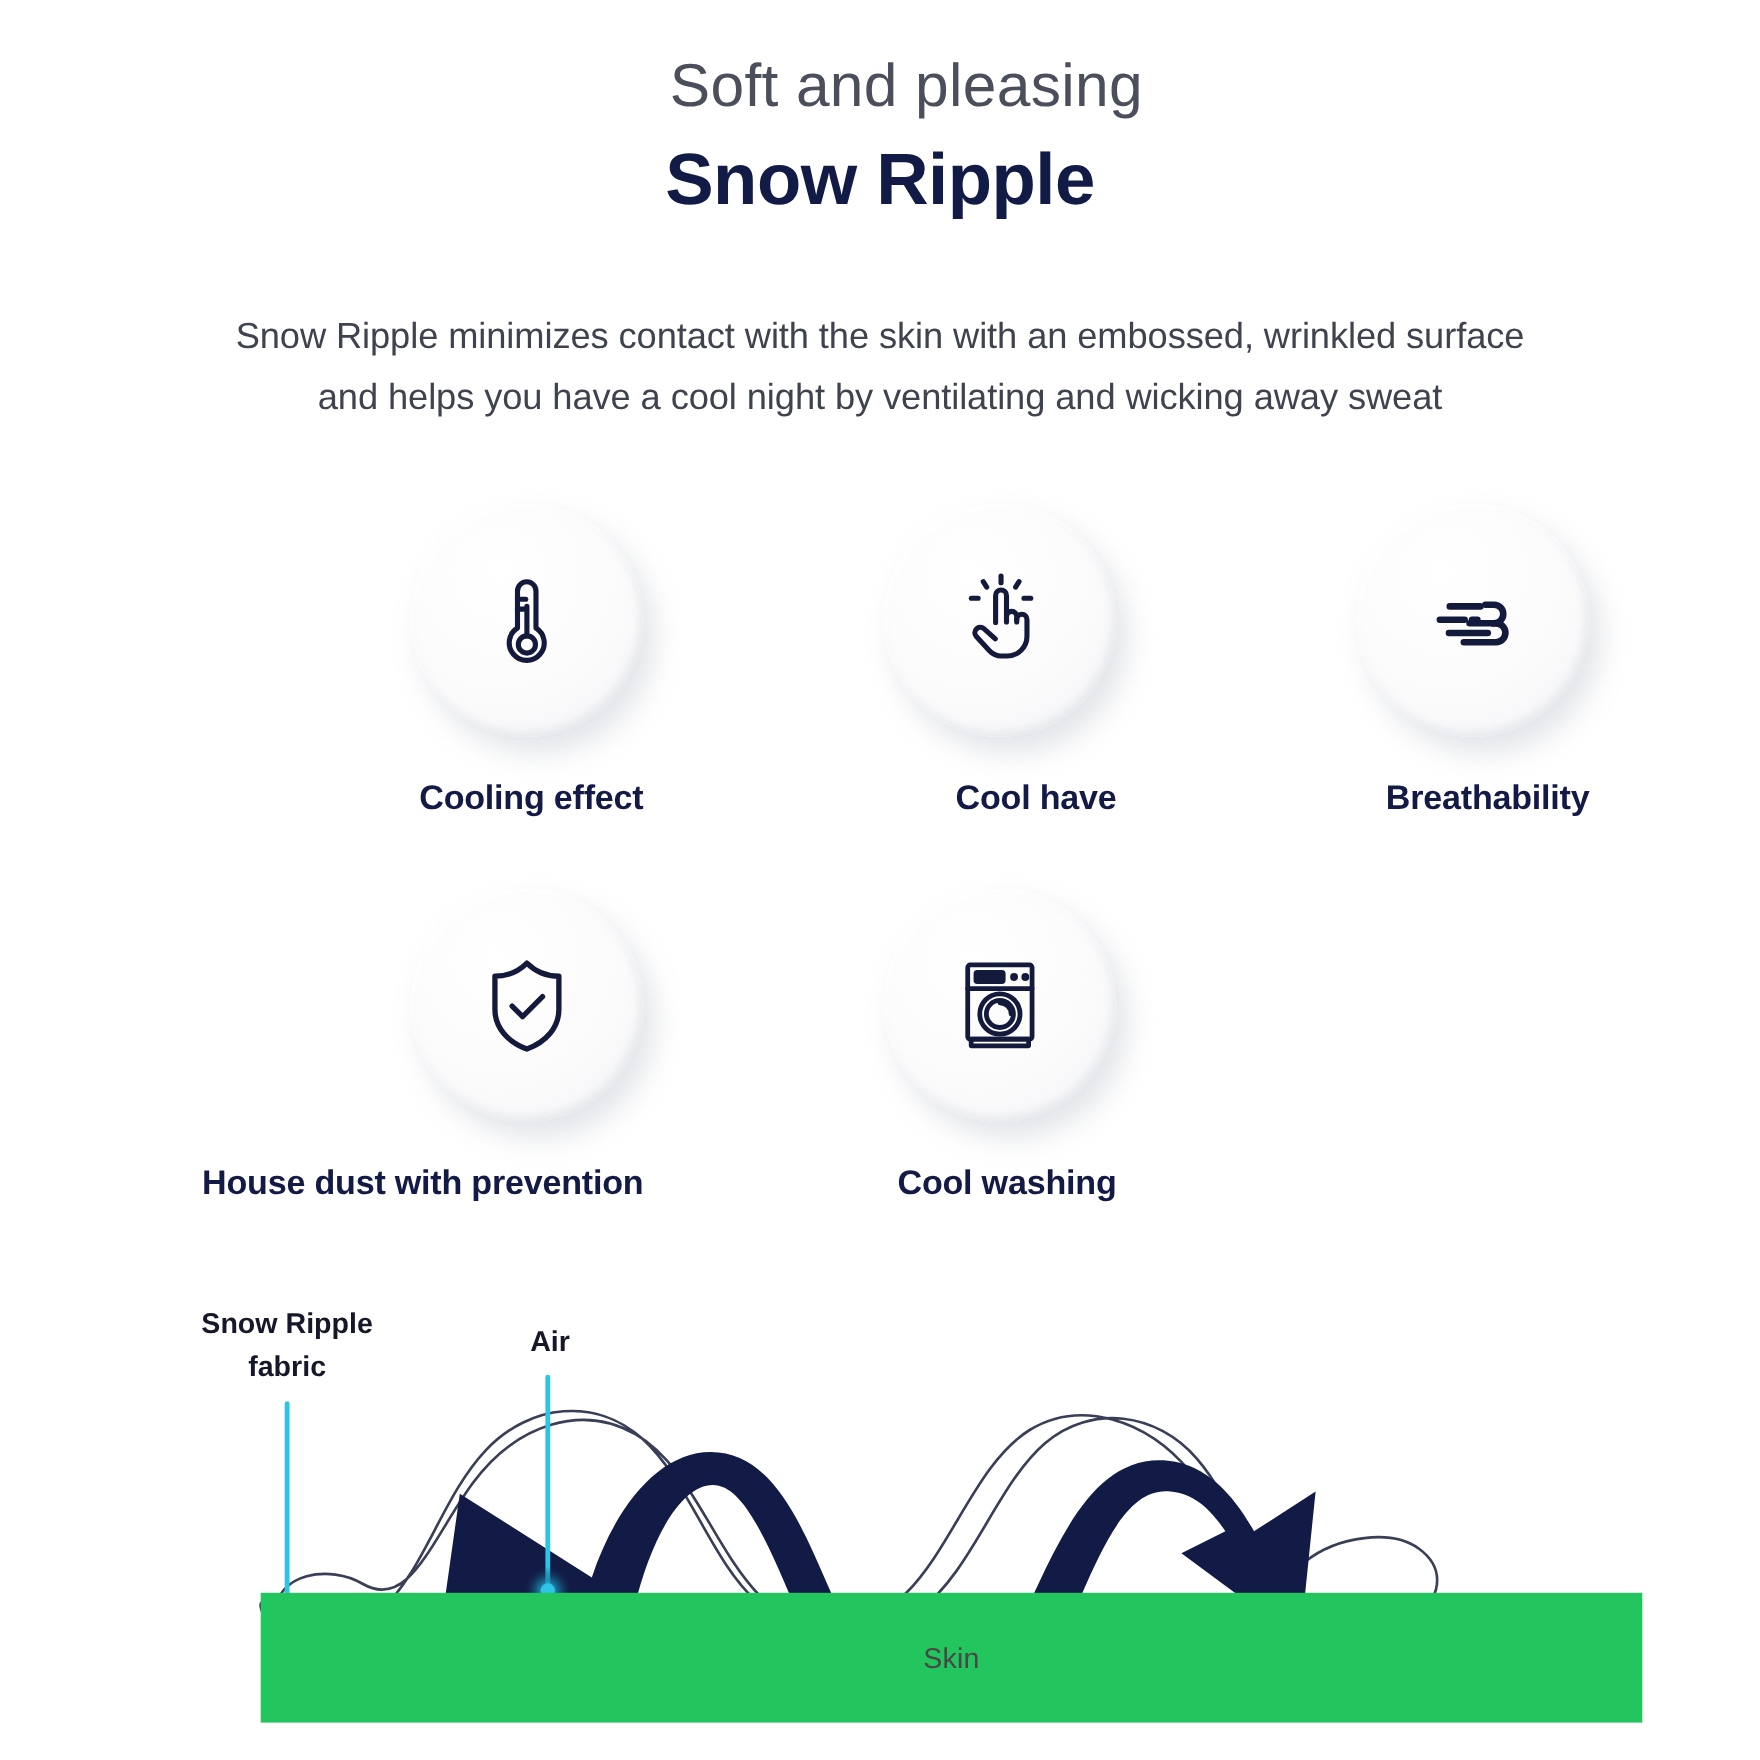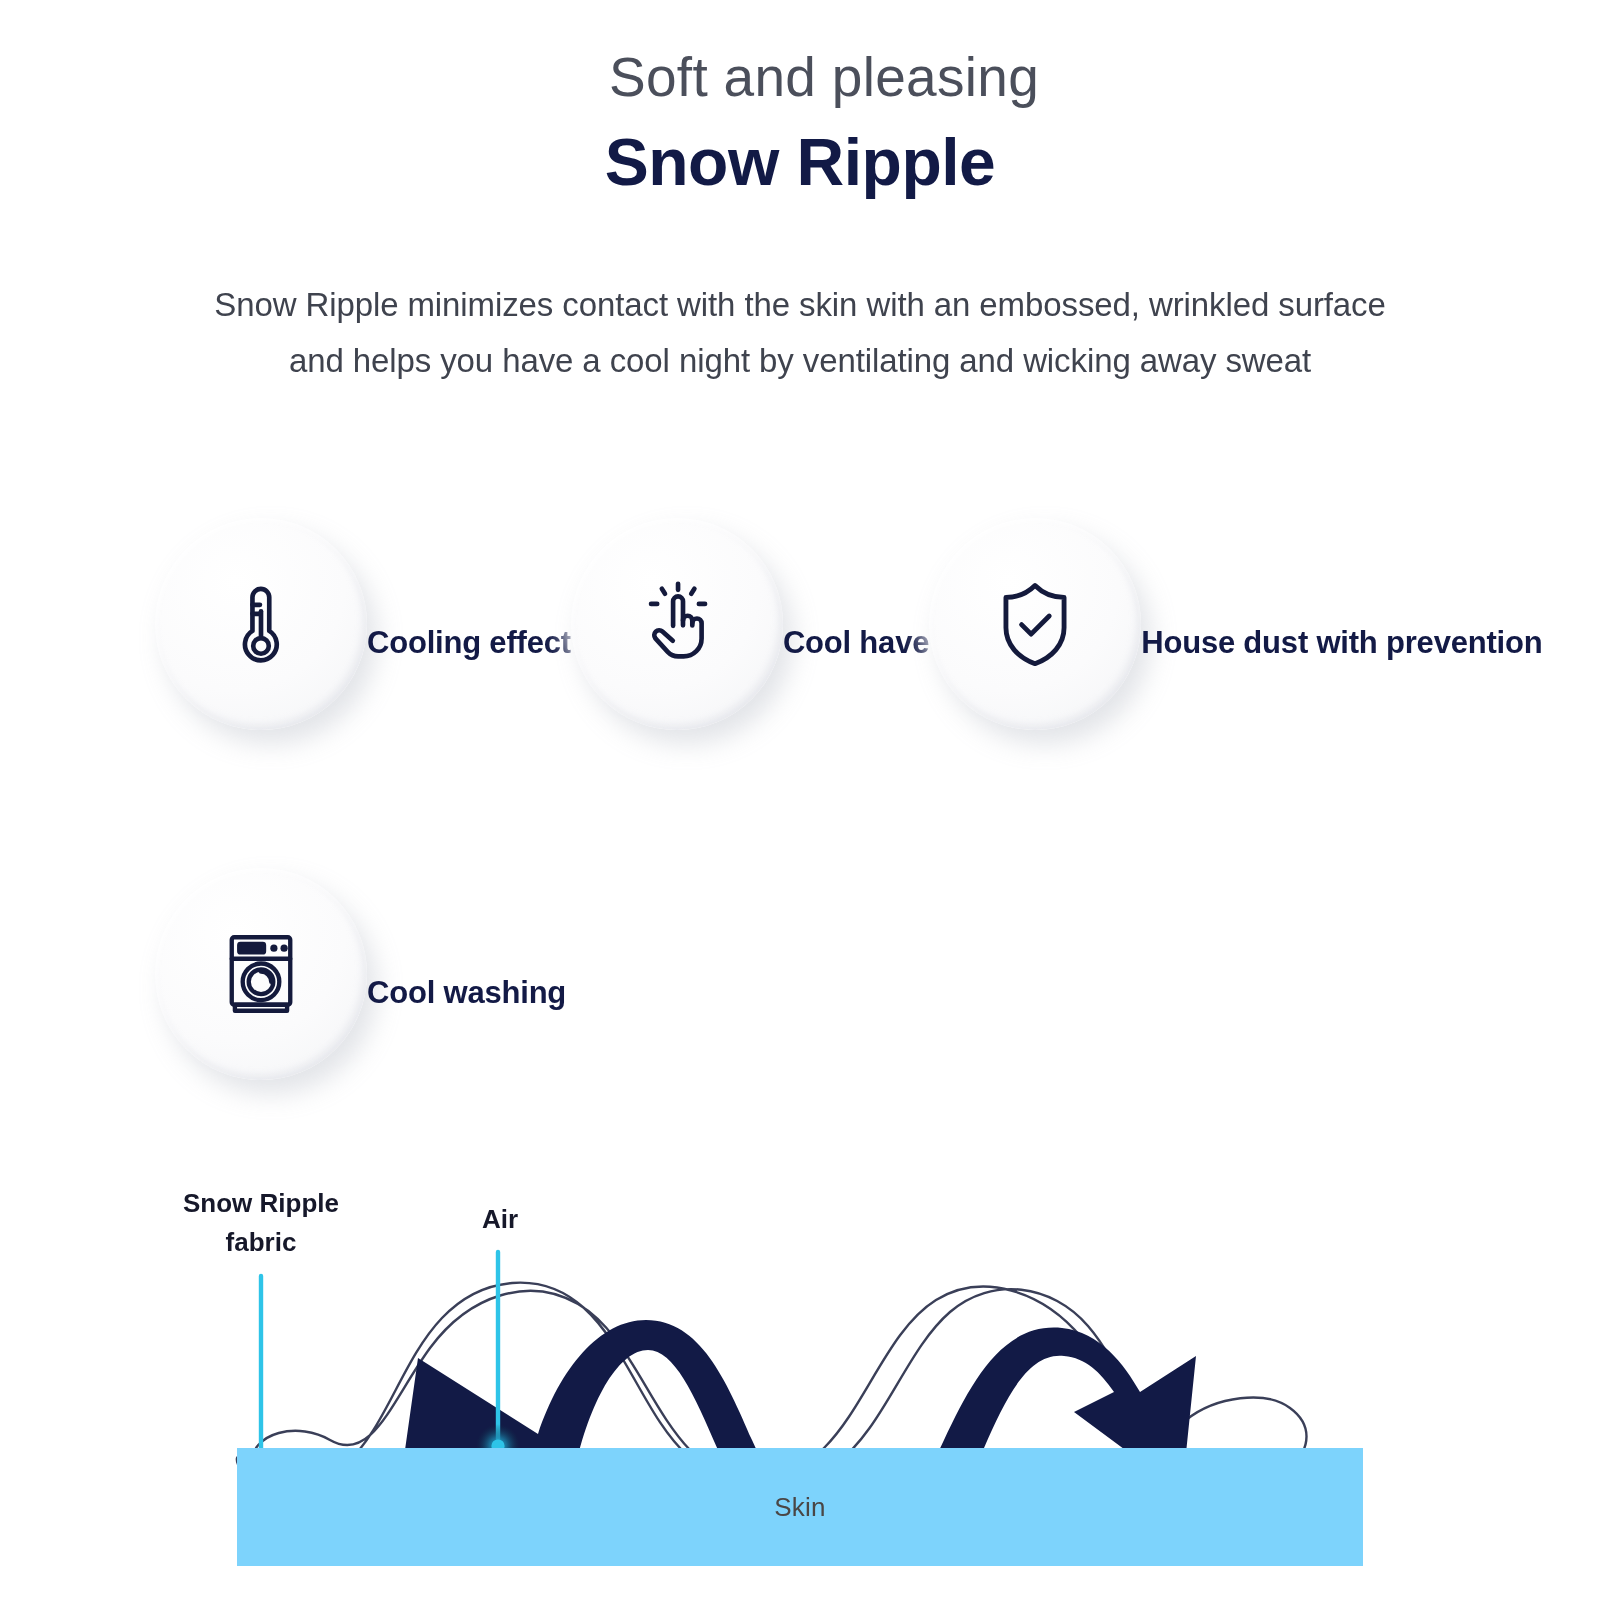--- a/index.html
+++ b/index.html
@@ -51,21 +51,22 @@
   
   .features {
     margin: 50px auto 0;
     width: 1290px;
     display: grid;
     grid-template-columns: repeat(3, 1fr);
     row-gap: 0px;
   }
   .feature {
     display: flex;
-    align-items: center;
+    flex-direction: column;
+    align-items: flex-end;
     padding-top: 18px;
     height: 350px;
   }
   .badge {
     width: 212px;
     height: 212px;
     border-radius: 50%;
     background: radial-gradient(circle at 38% 30%, #ffffff 0%, #fbfbfc 55%, #f3f4f6 100%);
     box-shadow:
       10px 14px 26px rgba(160,165,180,0.30),
@@ -105,23 +106,23 @@
   .label-fabric { left: 168px; top: 16px; width: 186px; }
   .label-air    { left: 420px; top: 32px; width: 160px; }
 
   .diagram svg { position: absolute; left: 0; top: 0; }
 
   
   .skin-bar {
     position: absolute;
     left: 237px;
     top: 1448px;
-    width: 1126px;
+    width: 1256px;
     height: 118px;
-    background: #7dd3fc;
+    background: #22c55e;
     display: flex;
     align-items: center;
     justify-content: center;
   }
   .skin-text {
     font-size: 26px;
     font-weight: 400;
     color: #4a4645;
     letter-spacing: 0.2px;
   }
@@ -163,20 +164,35 @@
           <path d="M24.0 11.8l-2.1-3.3"></path>
           <path d="M41.5 11.8l2.1-3.3"></path>
           <path d="M18.8 18.6h-4.1"></path>
           <path d="M46.6 18.6h4.1"></path>
         </svg>
       </span>
     </div>
     <div class="feature-label">Cool have</div>
   </div>
 
+  <div class="feature">
+    <div class="badge">
+      <span>
+        <svg width="96" height="96" viewBox="0 0 64 64" fill="none" stroke="#141a3c" stroke-width="4.0" stroke-linecap="round" stroke-linejoin="round">
+          <path d="M18.0 23.5h18.5"></path>
+          <path d="M12.0 31.6h15.0"></path>
+          <path d="M31.5 31.6h3.2"></path>
+          <path d="M17.5 39.6h23.5"></path>
+          <path d="M39.6 22.5h5.2a5.6 5.6 0 1 1 0 11.2H30.0"></path>
+          <path d="M44.0 33.8h2.0a5.7 5.7 0 1 1 0 11.4H26.5"></path>
+        </svg>
+      </span>
+    </div>
+    <div class="feature-label">Breathability</div>
+  </div>
 
 
   <div class="feature">
     <div class="badge">
       <span>
         <svg width="100" height="100" viewBox="0 0 64 64" fill="none" stroke="#141a3c" stroke-width="3.1" stroke-linecap="round" stroke-linejoin="round">
           <path d="M32 7.4c-5.0 5.0-11.6 7.6-18.6 7.6v19.4C13.4 45.0 21.0 53.4 32 57.4c11.0-4.0 18.6-12.4 18.6-23.0V15C43.6 15 37.0 12.4 32 7.4z"></path>
           <path d="M23.4 32.4l6.1 6.1 11.6-11.6"></path>
         </svg>
       </span>

